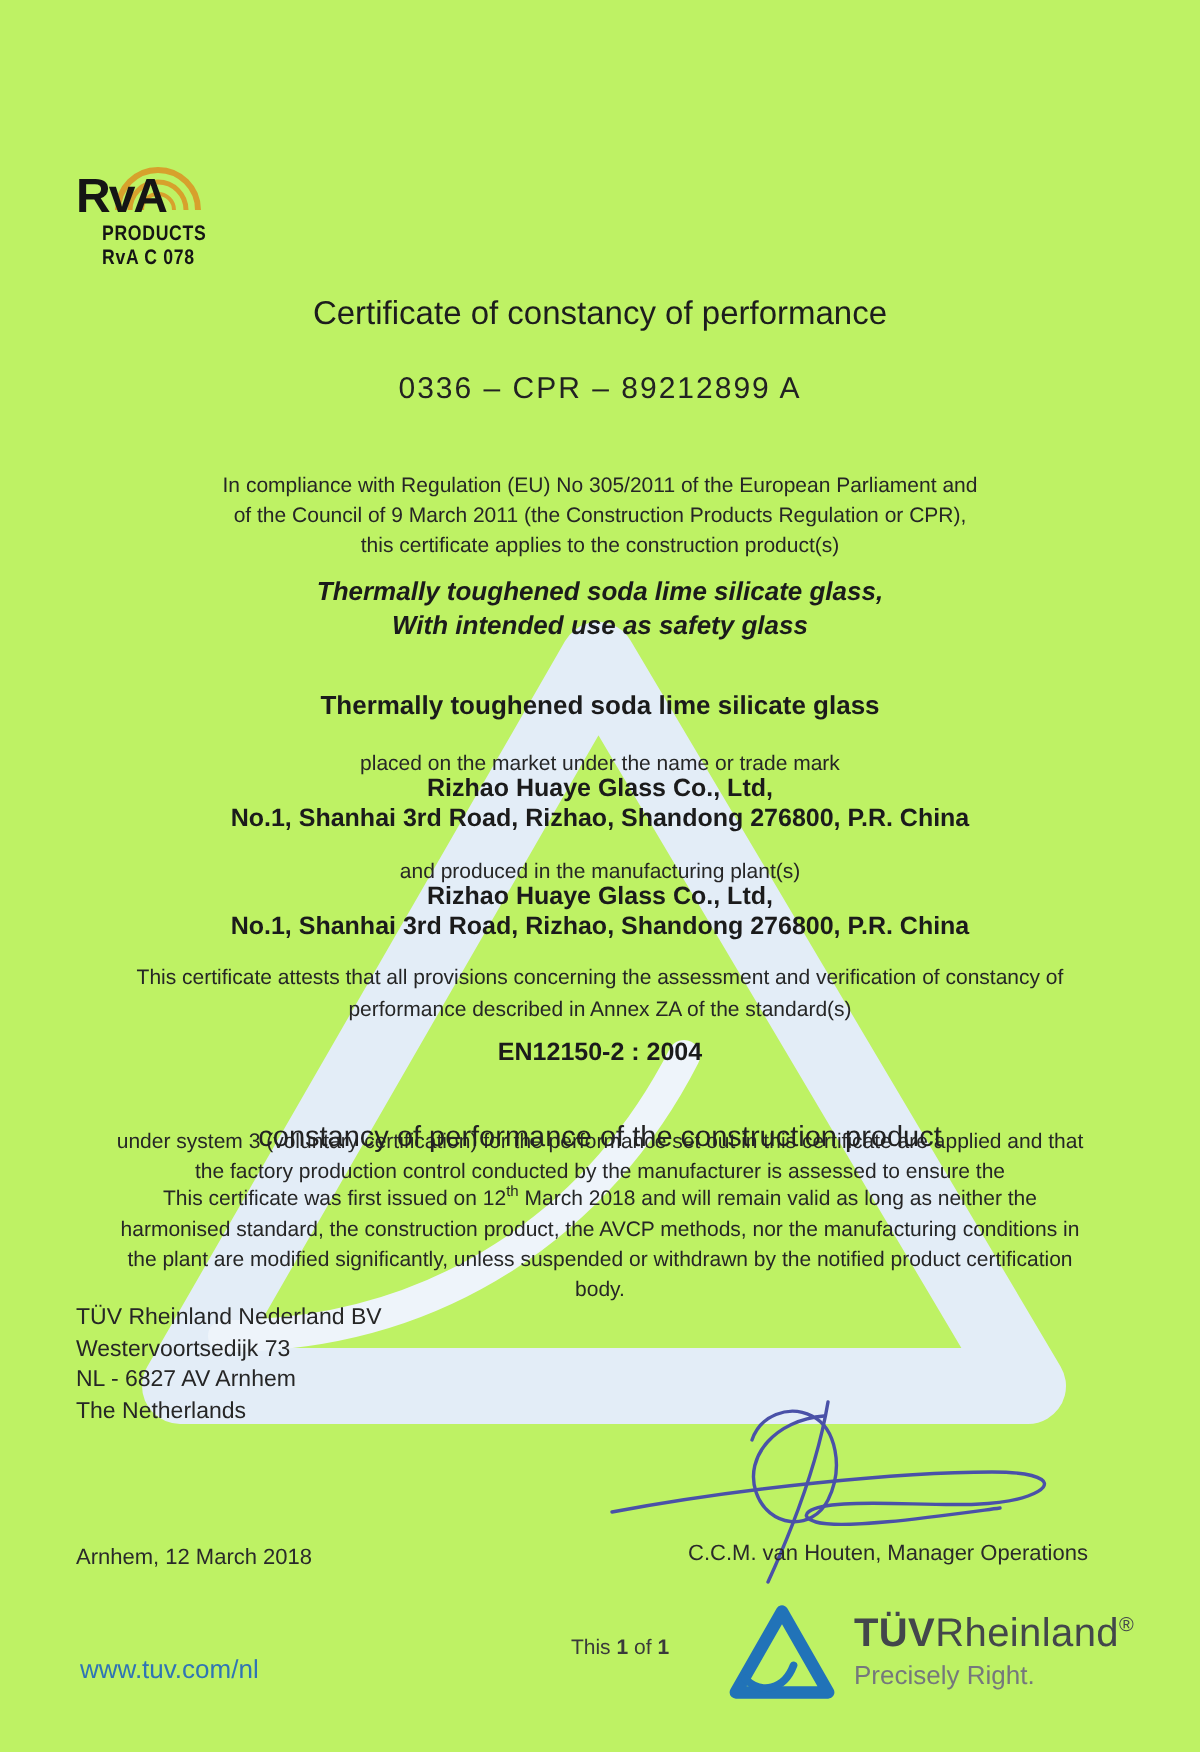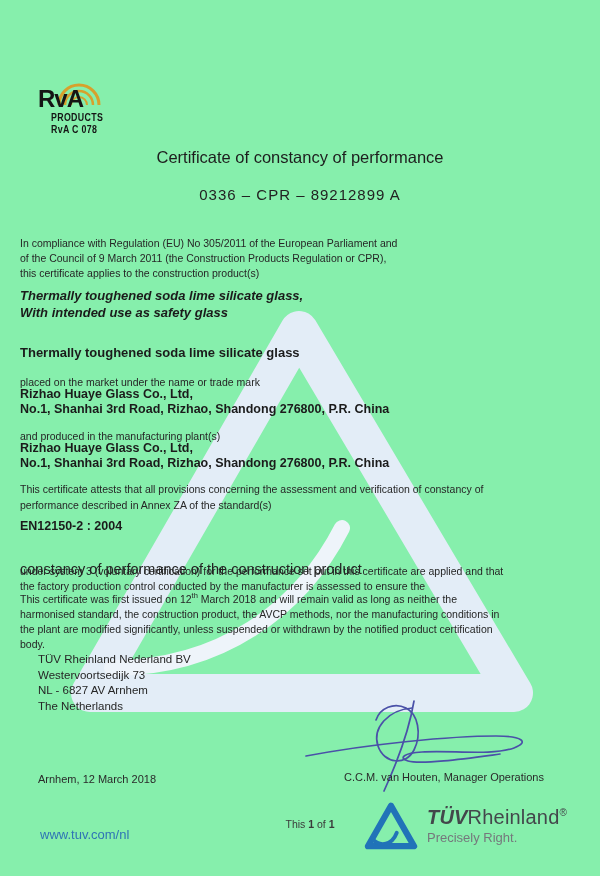--- a/index.html
+++ b/index.html
@@ -1,35 +1,35 @@
 <!DOCTYPE html>
 <html><head>
 <meta charset="utf-8">
 <style>
   html,body{margin:0;padding:0;background:#ffffff;}
-  .page{position:relative;width:600px;height:876px;background:#86efac;overflow:hidden;
+  .page{position:relative;width:600px;height:876px;background:#bef264;overflow:hidden;
         font-family:"Liberation Sans","DejaVu Sans",sans-serif;color:#262626;}
   .watermark{position:absolute;top:0;left:0;z-index:0;}
   .page > *:not(.watermark){z-index:1;}
 
   
   .rva{position:absolute;top:76px;left:38px;width:100px;height:66px;}
   .rva-arcs{position:absolute;top:0;left:12px;}
   .rva-mark{position:absolute;top:9px;left:0;font-size:24px;font-weight:900;letter-spacing:-1px;color:#151515;}
   .rva-sub{position:absolute;left:13px;font-size:10.5px;font-weight:700;color:#151515;
            transform:scaleX(.84);transform-origin:left;white-space:nowrap;letter-spacing:.4px;}
   .rva-sub1{top:35px;}
   .rva-sub2{top:47px;}
 
   .title{position:absolute;top:148px;left:0;width:600px;text-align:center;
          font-size:16.5px;color:#1d1d1d;}
   .certno{position:absolute;top:186px;left:0;width:600px;text-align:center;
           font-size:15px;letter-spacing:1px;color:#222;}
 
-  .blk{position:absolute;left:20px;width:560px;}
+  .blk{position:absolute;left:20px;width:560px;text-align:center;}
   .pre{white-space:pre-line;}
   .small{font-size:10.5px;line-height:15px;}
   .intro{top:236px;font-size:10.5px;line-height:15px;}
   .product{top:288px;font-size:13px;font-weight:bold;line-height:16.5px;color:#1b1b1b;font-style:italic;}
   .spec-label{top:333px;}
   .spec-name{top:345px;font-size:13px;font-weight:bold;color:#1b1b1b;}
   .market-label{top:375px;}
   .market-name{top:387px;font-size:12.5px;font-weight:bold;line-height:14.5px;color:#1b1b1b;}
   .plant-label{top:429px;}
   .plant-name{top:441px;font-size:12.5px;font-weight:bold;line-height:14.5px;color:#1b1b1b;}
@@ -48,21 +48,21 @@
   .place-date{position:absolute;top:773px;left:38px;font-size:11px;color:#2a2a2a;}
 
   .website{position:absolute;top:827px;left:40px;font-size:13px;color:#2f74b5;text-decoration:none;cursor:pointer;}
   .pageno{position:absolute;top:818px;left:250px;width:120px;text-align:center;font-size:10.5px;color:#3a3a3a;}
   .pageno b{font-weight:bold;}
 
   .brand{position:absolute;top:799px;left:364px;display:flex;gap:9px;}
   .brand-tri{margin-top:2px;flex:0 0 auto;}
   .brand-text{padding-top:7px;}
   .brand-line1{font-size:20px;color:#43474b;letter-spacing:.2px;white-space:nowrap;}
-  .brand-line1 b{font-weight:bold;font-style:italic;}
+  .brand-line1 b{font-weight:bold;}
   .brand-line1 .reg{font-size:10px;vertical-align:super;}
   .brand-line2{font-size:13px;color:#75787c;margin-top:1px;}
 </style>
 </head>
 <body>
 
 <div class="page">
 
   <svg class="watermark" width="600" height="876" viewBox="0 0 600 876">
     <path d="M299 330 L514 693 L90 693 Z" fill="none" stroke="#e3edf7" stroke-width="38" stroke-linejoin="round"></path>

